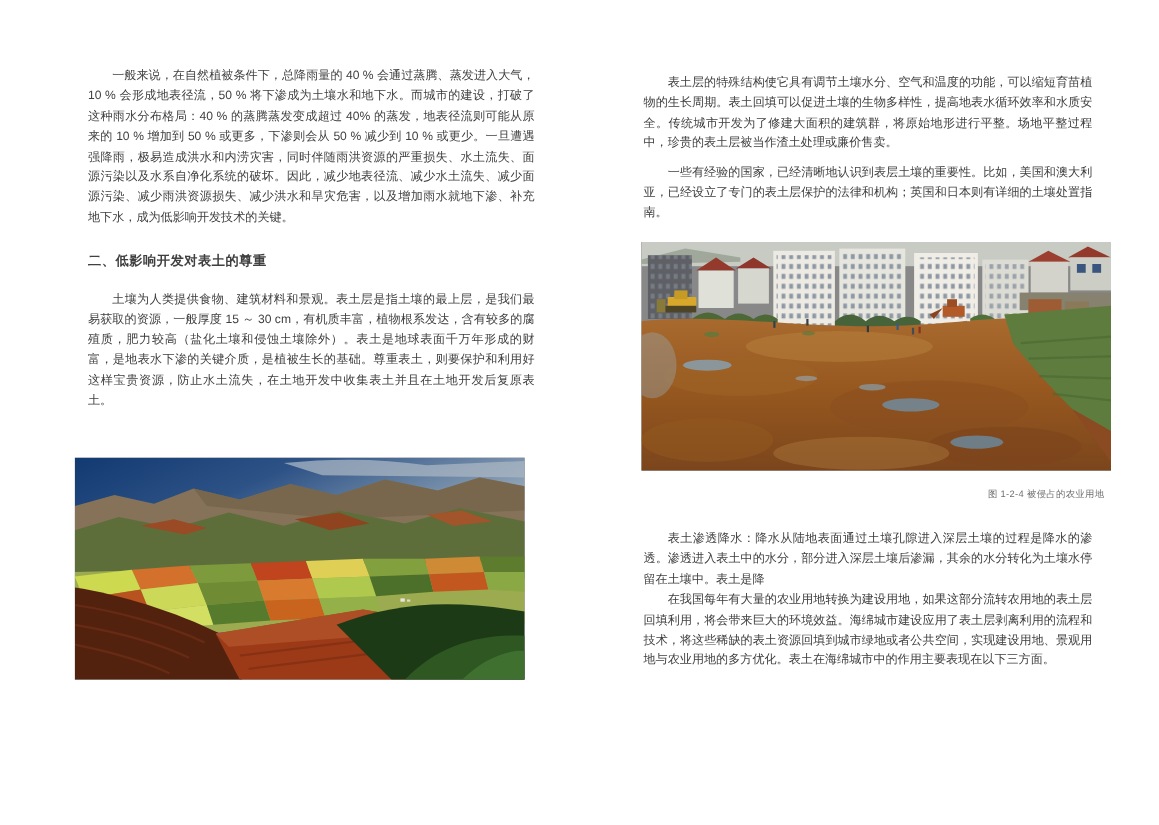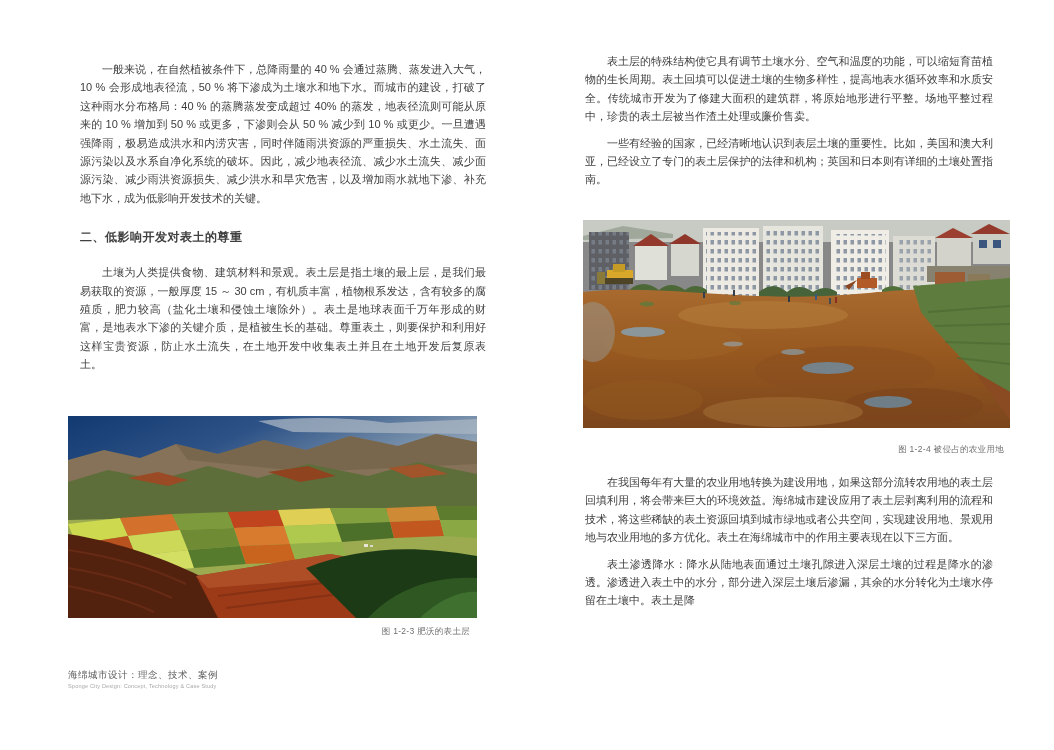--- a/index.html
+++ b/index.html
@@ -8,21 +8,21 @@
     font-family:"Liberation Sans","DejaVu Sans",sans-serif;
     -webkit-font-smoothing:antialiased;
   }
   .spread{position:absolute;inset:0;background:#ffffff;}
   .body-text{
     font-size:11px;line-height:18.4px;color:#3e3e3e;
     text-align:justify;margin:0;
   }
   .body-text.indent{text-indent:2em;}
   .col-left{position:absolute;left:68px;top:60px;width:406px;margin-left:12px;}
-  .col-right{position:absolute;left:585px;top:52px;width:408px;}
+  .col-right{position:absolute;left:585px;top:66px;width:408px;}
   .section-heading{
     font-size:12px;font-weight:bold;color:#404040;
     margin:22px 0 17px 0;letter-spacing:0.5px;
   }
   .para-gap{margin-top:8px;}
   .page-numbers{
     position:absolute;left:585px;top:38px;width:405px;
     text-align:right;font-size:10px;color:#8a8a8a;letter-spacing:1.5px;
   }
   .photo{position:absolute;display:block;overflow:hidden;background:#888;}
@@ -101,26 +101,21 @@
 
       <path d="M128,160 L262,138 L332,150 L300,202 L150,202 Z" fill="#9c3a18"></path>
       <path d="M128,160 L262,138 L332,150 L322,158 L140,172 Z" fill="#b2542a" opacity="0.8"></path>
       <path d="M150,180 L296,162 M158,192 L288,176" stroke="#7e2d12" stroke-width="2" fill="none" opacity="0.7"></path>
 
       <path d="M238,152 C290,132 340,128 409,140 L409,202 L288,202 Z" fill="#1d3a17"></path>
       <path d="M300,202 C330,170 370,160 409,162 L409,202 Z" fill="#2e5722"></path>
       <path d="M352,202 C372,182 396,174 409,176 L409,202 Z" fill="#3f7030"></path>
     </svg>
   </div>
-  <div class="figure-caption caption-left">图 1-2-3 肥沃的表土层</div>
-
-  <div class="footer">
-    <div class="footer-cn">海绵城市设计：理念、技术、案例</div>
-    <div class="footer-en">Sponge City Design: Concept, Technology &amp; Case Study</div>
-  </div>
+
 
   <div class="col-right">
     <p class="body-text indent">表土层的特殊结构使它具有调节土壤水分、空气和温度的功能，可以缩短育苗植物的生长周期。表土回填可以促进土壤的生物多样性，提高地表水循环效率和水质安全。传统城市开发为了修建大面积的建筑群，将原始地形进行平整。场地平整过程中，珍贵的表土层被当作渣土处理或廉价售卖。</p>
     <p class="body-text indent para-gap">一些有经验的国家，已经清晰地认识到表层土壤的重要性。比如，美国和澳大利亚，已经设立了专门的表土层保护的法律和机构；英国和日本则有详细的土壤处置指南。</p>
   </div>
 
   <div class="photo photo-right">
     <svg width="427" height="208" viewBox="0 0 427 208" preserveAspectRatio="none">
       <defs>
         <linearGradient id="dirtR" x1="0" y1="0" x2="0" y2="1">
@@ -201,17 +196,17 @@
       <rect x="246" y="78" width="2" height="6" fill="#434c55"></rect>
       <rect x="252" y="77" width="2" height="6" fill="#8a3020"></rect>
       <rect x="296" y="70" width="3" height="2" fill="#e8e8e8"></rect>
       <ellipse cx="64" cy="84" rx="7" ry="2.5" fill="#5e7a3c" opacity="0.8"></ellipse>
       <ellipse cx="152" cy="83" rx="6" ry="2" fill="#5e7a3c" opacity="0.7"></ellipse>
     </svg>
   </div>
   <div class="figure-caption caption-right">图 1-2-4 被侵占的农业用地</div>
 
   <div class="col-right" style="top:473px;">
+    <p class="body-text indent para-gap">表土渗透降水：降水从陆地表面通过土壤孔隙进入深层土壤的过程是降水的渗透。渗透进入表土中的水分，部分进入深层土壤后渗漏，其余的水分转化为土壤水停留在土壤中。表土是降</p>
     <p class="body-text indent">在我国每年有大量的农业用地转换为建设用地，如果这部分流转农用地的表土层回填利用，将会带来巨大的环境效益。海绵城市建设应用了表土层剥离利用的流程和技术，将这些稀缺的表土资源回填到城市绿地或者公共空间，实现建设用地、景观用地与农业用地的多方优化。表土在海绵城市中的作用主要表现在以下三方面。</p>
-    <p class="body-text indent para-gap">表土渗透降水：降水从陆地表面通过土壤孔隙进入深层土壤的过程是降水的渗透。渗透进入表土中的水分，部分进入深层土壤后渗漏，其余的水分转化为土壤水停留在土壤中。表土是降</p>
   </div>
 
 </div>
 
 </body></html>

